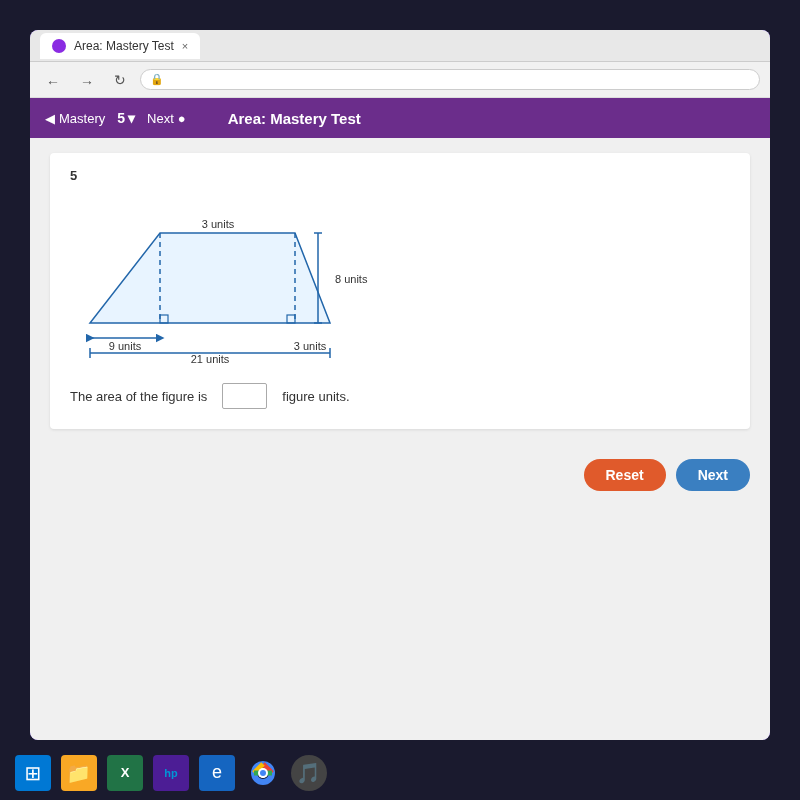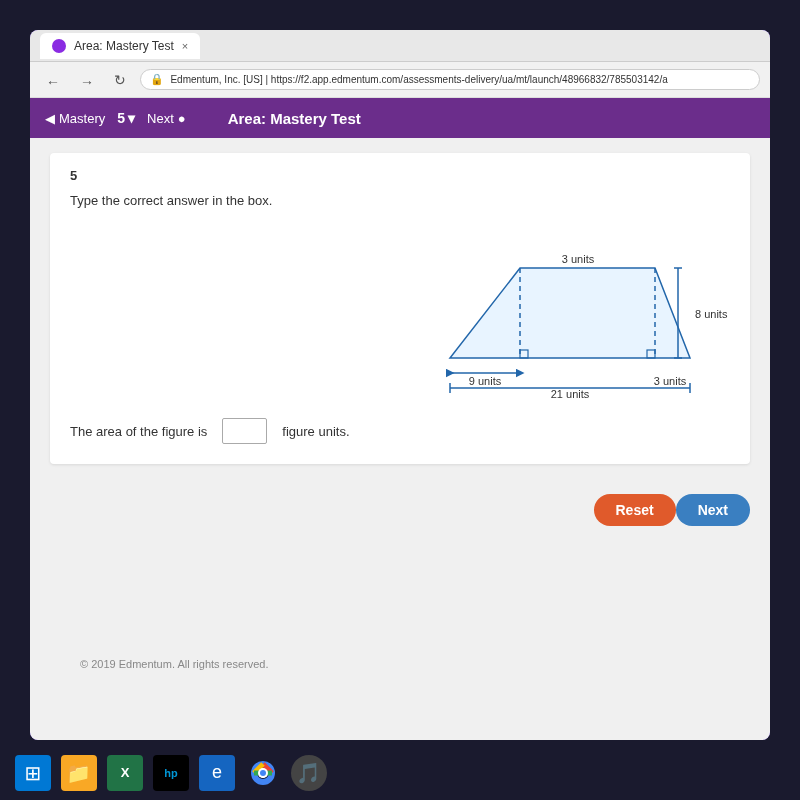--- a/index.html
+++ b/index.html
@@ -159,21 +159,21 @@
 
     .question-instruction {
       font-size: 13px;
       color: #333;
       margin-bottom: 20px;
     }
 
     
     .figure-container {
       display: flex;
-      justify-content: flex-end;
+      justify-content: flex-start;
       margin-bottom: 20px;
     }
 
     .answer-row {
       display: flex;
       align-items: center;
       gap: 15px;
       font-size: 13px;
       color: #333;
       margin-top: 10px;
@@ -184,20 +184,21 @@
       height: 26px;
       border: 1px solid #aaa;
       border-radius: 2px;
       text-align: center;
       font-size: 13px;
     }
 
     .buttons-row {
       display: flex;
       justify-content: flex-end;
+      gap: 10px;
       margin: 15px 20px;
     }
 
     .reset-btn {
       background: #e05a2b;
       color: white;
       border: none;
       border-radius: 20px;
       padding: 8px 22px;
       font-size: 14px;
@@ -277,21 +278,20 @@
       <span class="tab-close">×</span>
     </div>
   </div>
 
   <div class="browser-addressbar">
     <button class="nav-btn">←</button>
     <button class="nav-btn">→</button>
     <button class="nav-btn">↻</button>
     <div class="address-box">
       <span class="lock-icon">🔒</span>
-      <span style="font-size:10px; color:#333; overflow:hidden; white-space:nowrap;">Edmentum, Inc. [US] | https://f2.app.edmentum.com/assessments-delivery/ua/mt/launch/48966832/785503142/a</span>
     </div>
   </div>
 
   <div class="app-header">
     <button class="header-nav-btn">
       <span>◀</span>
       <span>Mastery</span>
     </button>
     <div class="question-num">
       <span>5</span>
@@ -301,21 +301,20 @@
       <span>Next</span>
       <span>●</span>
     </button>
     <span class="app-title">Area: Mastery Test</span>
   </div>
 
   <div class="browser-content">
     <div class="content-area">
       <div class="question-card">
         <div class="question-number-badge">5</div>
-        <div class="question-instruction">Type the correct answer in the box.</div>
 
         <div class="figure-container">
           <svg width="300" height="170" viewBox="0 0 300 170">
 
             <polygon points="20,130 260,130 225,40 90,40" fill="#e8f4ff" stroke="#2266aa" stroke-width="1.5"></polygon>
 
             <line x1="90" y1="40" x2="90" y2="130" stroke="#2266aa" stroke-width="1.5" stroke-dasharray="5,4"></line>
 
             <line x1="225" y1="40" x2="225" y2="130" stroke="#2266aa" stroke-width="1.5" stroke-dasharray="5,4"></line>
 
@@ -356,31 +355,28 @@
           <span>figure units.</span>
         </div>
       </div>
 
       <div class="buttons-row">
         <button class="reset-btn">Reset</button>
         <button class="next-btn">Next</button>
       </div>
     </div>
 
-    <div class="footer">
-      <span>© 2019 Edmentum. All rights reserved.</span>
-    </div>
   </div>
 </div>
 
 <div class="taskbar">
   <div class="taskbar-icon win-icon">⊞</div>
   <div class="taskbar-icon folder-icon">📁</div>
   <div class="taskbar-icon excel-icon" style="font-size:13px; color:white; font-weight:bold;">X</div>
-  <div class="taskbar-icon" style="background:#000000; border-radius:4px; font-size:11px; font-weight:bold; color:#0096d6;">hp</div>
+  <div class="taskbar-icon" style="background:#4c1d95; border-radius:4px; font-size:11px; font-weight:bold; color:#0096d6;">hp</div>
   <div class="taskbar-icon ie-icon" style="font-size:18px;">e</div>
   <div class="taskbar-icon chrome-icon">
     <svg width="28" height="28" viewBox="0 0 28 28">
       <circle cx="14" cy="14" r="9" fill="none" stroke="#4285f4" stroke-width="6"></circle>
       <circle cx="14" cy="14" r="5" fill="white"></circle>
       <path d="M14 5 L23 14" stroke="#ea4335" stroke-width="5" fill="none"></path>
       <path d="M14 5 L5 14" stroke="#fbbc05" stroke-width="5" fill="none"></path>
       <path d="M5 14 L23 14" stroke="#34a853" stroke-width="5" fill="none"></path>
       <circle cx="14" cy="14" r="5" fill="white"></circle>
       <circle cx="14" cy="14" r="3" fill="#4285f4"></circle>

